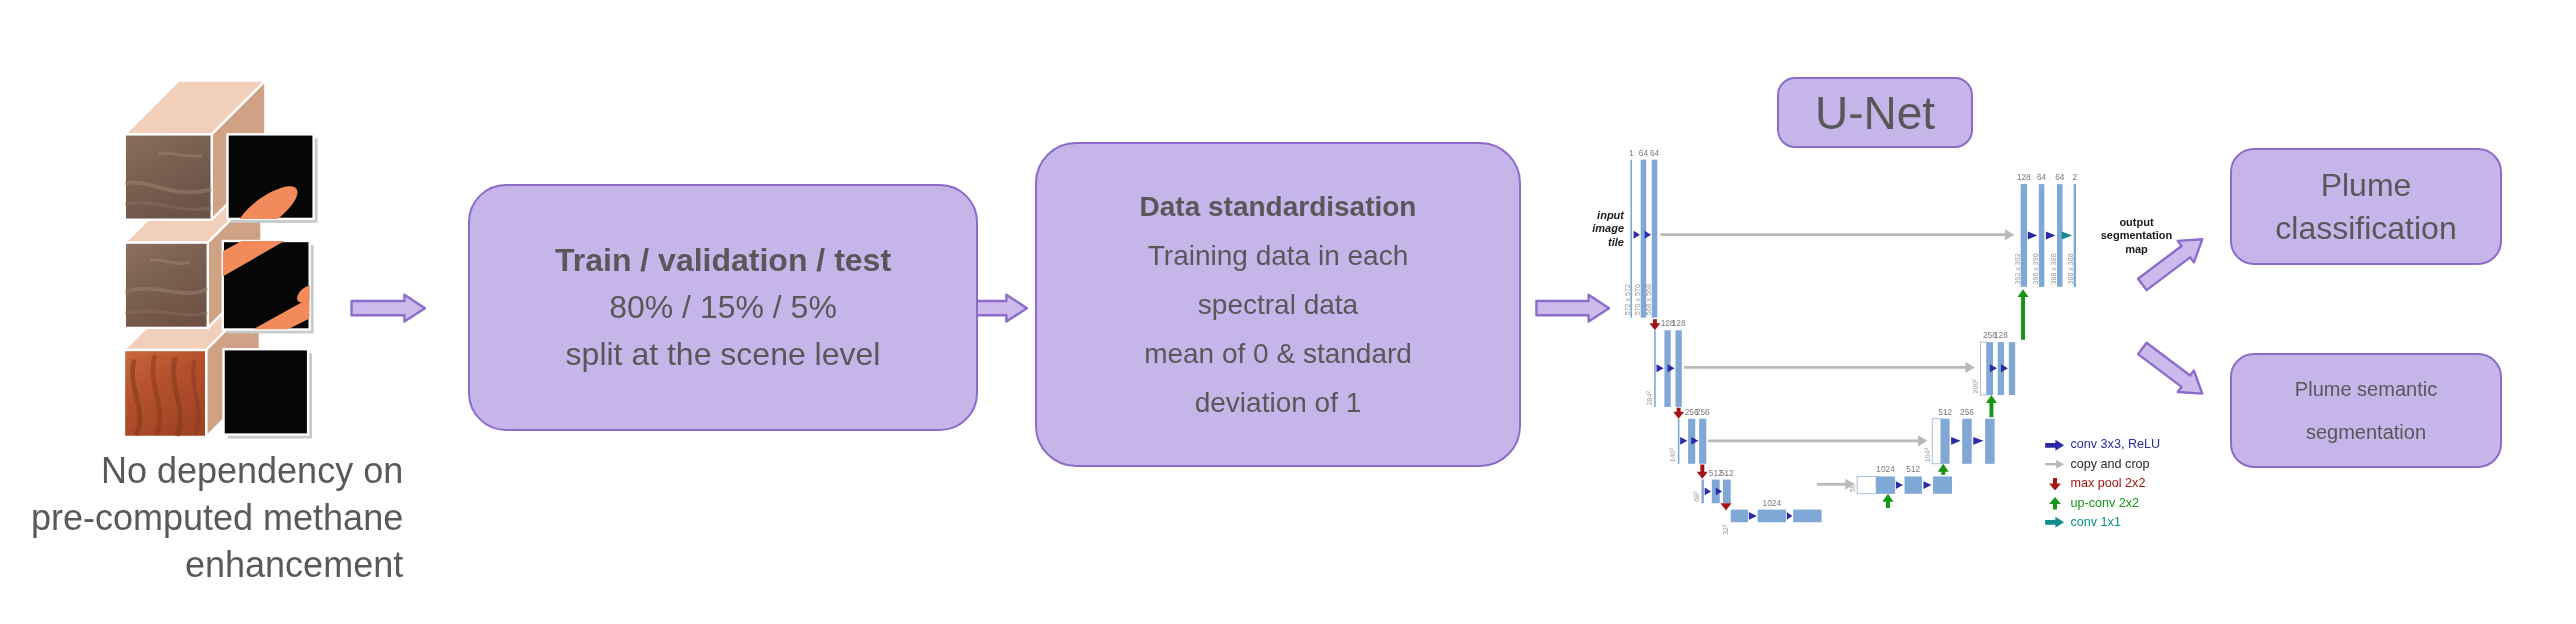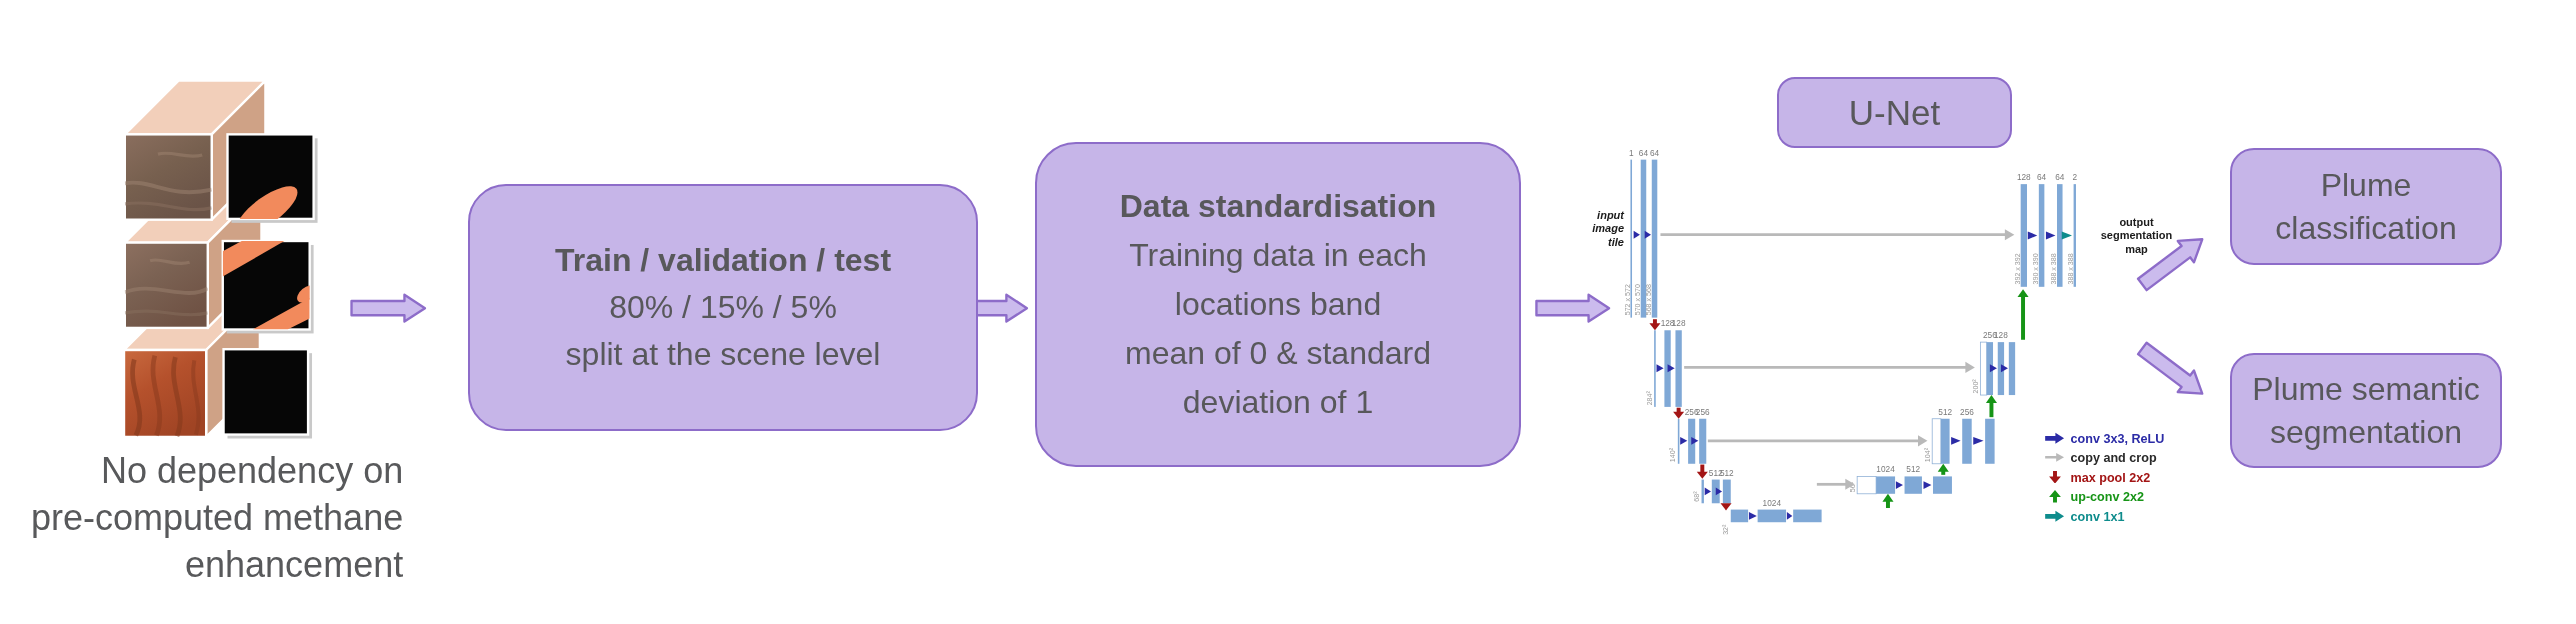--- a/index.html
+++ b/index.html
@@ -7,34 +7,34 @@
   .stage{position:relative;width:2576px;height:625px;background:#ffffff;overflow:hidden;
          font-family:"Liberation Sans",sans-serif;}
   #diagram-svg{position:absolute;left:0;top:0;}
   .pbox{position:absolute;background:#c6b5e8;border:2.4px solid #8d6cc9;display:flex;
         flex-direction:column;align-items:center;justify-content:center;
         color:#58585b;text-align:center;}
   .pbox .bold{font-weight:bold;}
   #box-split{left:468px;top:184px;width:510px;height:247px;border-radius:38px;
              font-size:32px;line-height:47px;}
   #box-std{left:1035px;top:142px;width:486px;height:325px;border-radius:41px;
-           font-size:32px;line-height:49px;}
-  #box-unet-title{left:1777px;top:77px;width:235px;height:71px;border-radius:18px;
-                  font-size:35px;}
+           font-size:28px;line-height:49px;}
+  #box-unet-title{left:1777px;top:77px;width:196px;height:71px;border-radius:18px;
+                  font-size:46px;}
   #box-class{left:2230px;top:148px;width:272px;height:117px;border-radius:24px;
              font-size:32px;line-height:43px;}
   #box-seg{left:2230px;top:353px;width:272px;height:115px;border-radius:24px;
-           font-size:32px;line-height:43px;}
+           font-size:20px;line-height:43px;}
   .caption{position:absolute;left:14.2px;top:447px;width:389px;text-align:right;
            font-size:36px;line-height:47px;color:#58595b;}
   .unet-side-label{position:absolute;font-size:11px;line-height:13.4px;font-weight:600;color:#1b1b1b;}
   #in-label{left:1566px;top:209px;width:58px;text-align:right;font-style:italic;}
   #out-label{left:2089px;top:216px;width:95px;text-align:center;}
   .legend{position:absolute;left:2045px;top:432px;width:190px;}
-  .legend-row{display:flex;align-items:flex-start;height:19.4px;font-size:12.6px;font-weight:bold;}
+  .legend-row{display:flex;align-items:flex-end;height:19.4px;font-size:12.6px;font-weight:normal;}
   .legend-row svg{margin-right:5.5px;flex:0 0 auto;}
 </style>
 </head>
 <body>
 
 <div class="stage">
 
   <svg id="diagram-svg" width="2576" height="625" viewBox="0 0 3261 791">
       <defs>
         <linearGradient id="g-sat1" x1="0" y1="0" x2="0.6" y2="1">
@@ -241,21 +241,21 @@
     </div>
 
   <div class="pbox" id="box-split">
       <div class="bold">Train / validation / test</div>
       <div>80% / 15% / 5%</div>
       <div>split at the scene level</div>
     </div>
   <div class="pbox" id="box-std">
       <div class="bold">Data standardisation</div>
       <div>Training data in each</div>
-      <div>locations band</div>
+      <div>spectral data</div>
       <div>mean of 0 &amp; standard</div>
       <div>deviation of 1</div>
     </div>
   <div class="pbox" id="box-unet-title">
     <div class="bold" style="font-weight:normal;">U-Net</div>
   </div>
   <div class="pbox" id="box-class">
       <div>Plume</div>
       <div>classification</div>
     </div>

